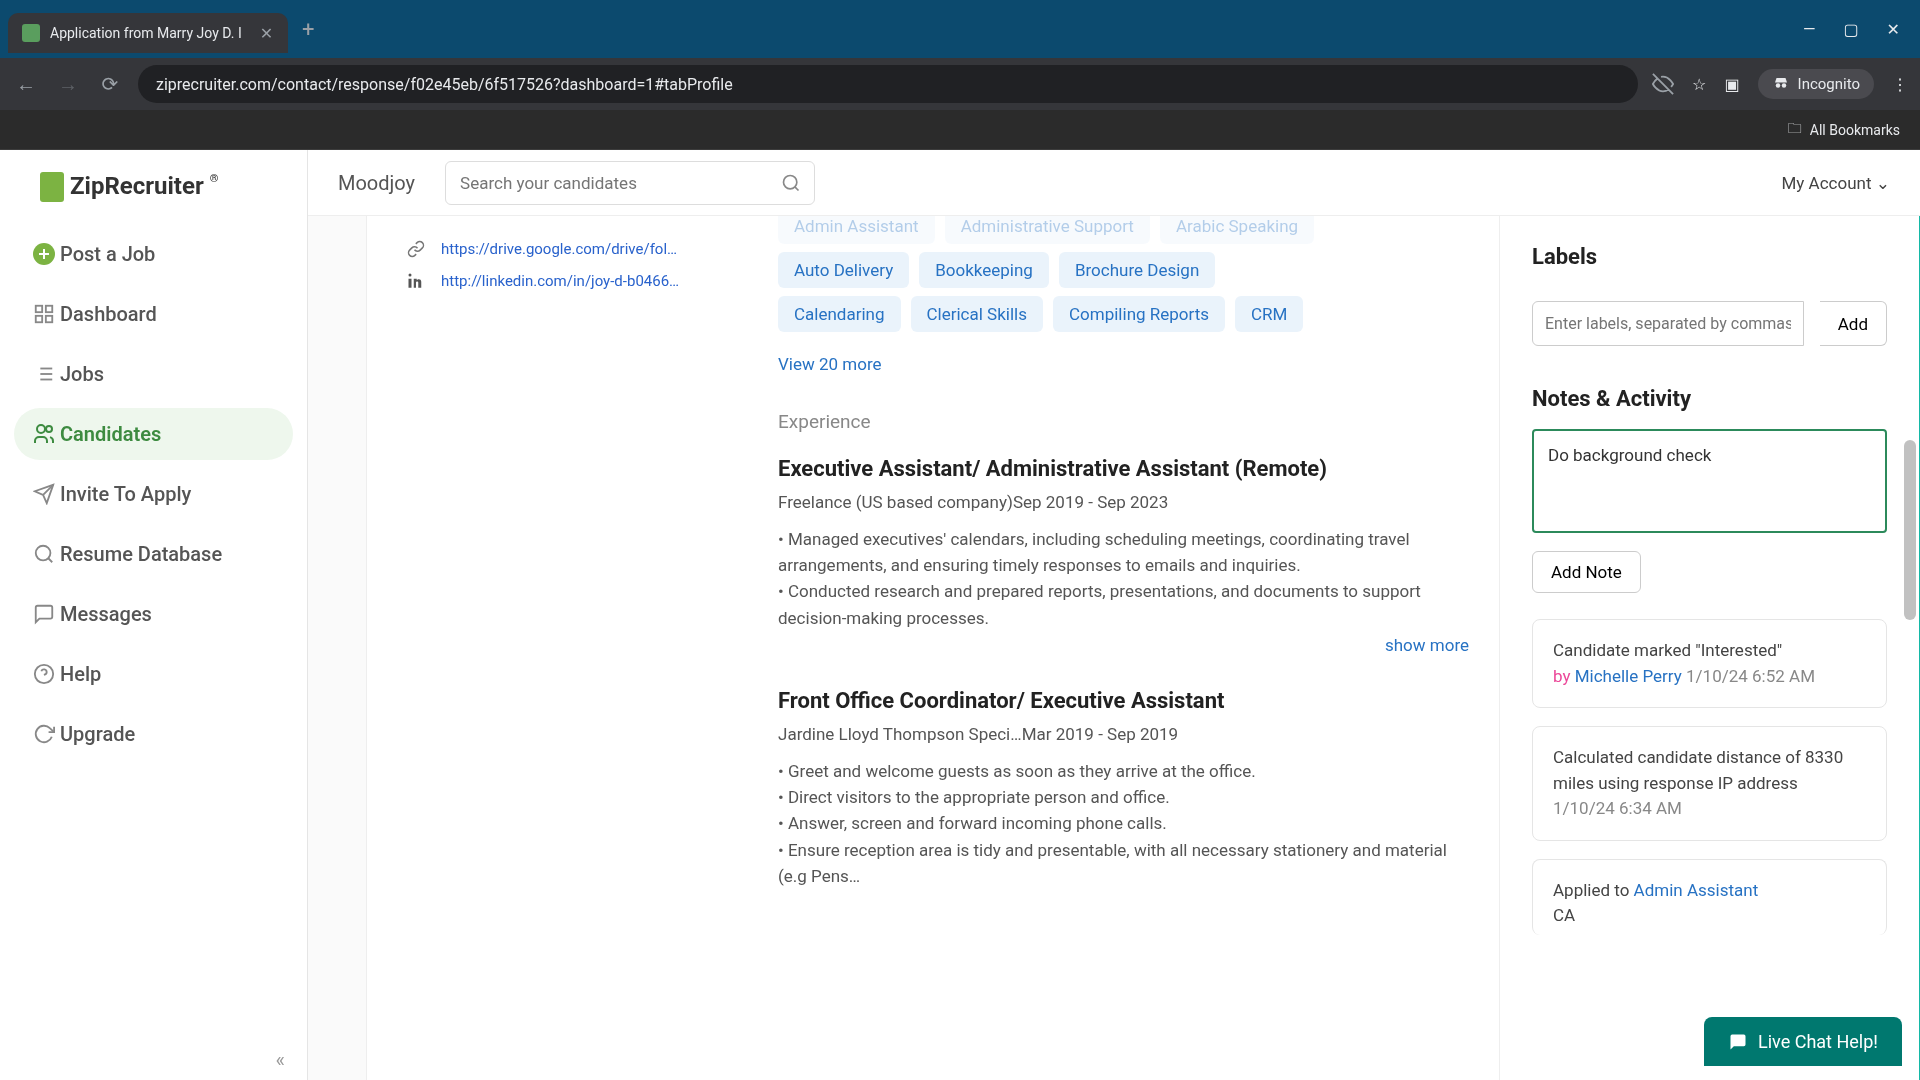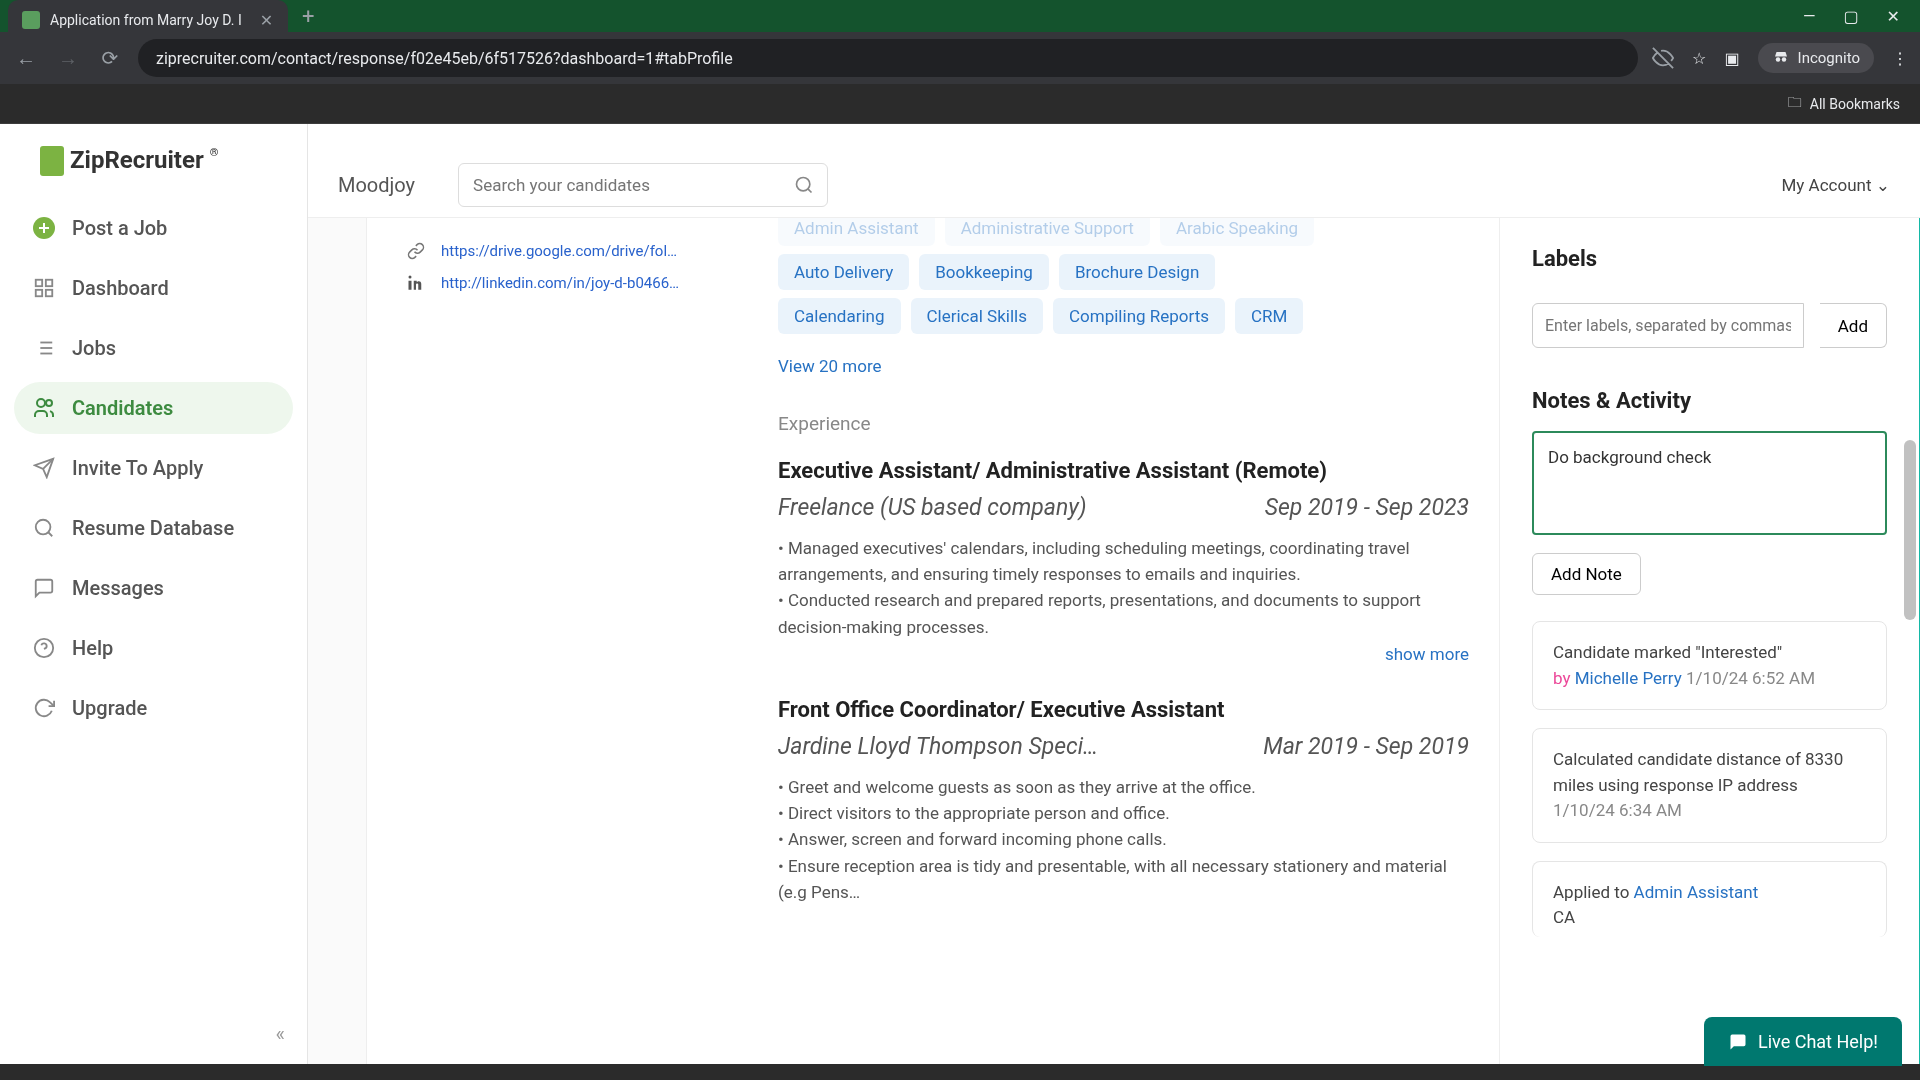--- a/index.html
+++ b/index.html
@@ -1,19 +1,19 @@
 <!DOCTYPE html>
 <html><head>
 <meta charset="utf-8">
 <style>
 * { margin: 0; padding: 0; box-sizing: border-box; font-family: -apple-system, BlinkMacSystemFont, "Segoe UI", Roboto, Arial, sans-serif; }
 body { background: #2b2b2b; width: 1920px; height: 1080px; overflow: hidden; }
 
 
-.browser-top { background: #14532d; height: 32px; display: flex; align-items: center; padding: 0 8px; }
+.browser-top { background: #0c4a6e; height: 58px; display: flex; align-items: center; padding: 0 8px; }
 .tab { background: #35363a; height: 40px; margin-top: 8px; border-radius: 10px 10px 0 0; display: flex; align-items: center; padding: 0 14px; gap: 10px; min-width: 280px; }
 .tab-icon { width: 18px; height: 18px; background: #5a9e5e; border-radius: 3px; }
 .tab-title { color: #e8eaed; font-size: 14px; }
 .tab-close { color: #9aa0a6; font-size: 16px; margin-left: 8px; cursor: pointer; }
 .new-tab { color: #9aa0a6; font-size: 22px; margin-left: 14px; cursor: pointer; }
 .window-controls { margin-left: auto; display: flex; gap: 28px; color: #e8eaed; padding-right: 12px; }
 .window-controls span { cursor: pointer; font-size: 16px; }
 
 .addr-bar { background: #35363a; height: 52px; display: flex; align-items: center; padding: 0 12px; gap: 14px; }
 .nav-btn { color: #9aa0a6; font-size: 20px; cursor: pointer; width: 28px; text-align: center; }
@@ -25,29 +25,29 @@
 .bookmarks-bar { background: #2b2b2b; height: 40px; display: flex; align-items: center; justify-content: flex-end; padding: 0 20px; color: #e8eaed; font-size: 14px; gap: 8px; border-bottom: 1px solid #3c3c3c; }
 
 
 .page { background: #fff; height: calc(1080px - 140px); display: flex; }
 
 
 .zr-sidebar { width: 308px; border-right: 1px solid #e5e5e5; padding: 18px 14px; position: relative; }
 .zr-logo { display: flex; gap: 6px; font-size: 24px; font-weight: 700; color: #333; margin: 4px 0 26px 26px; }
 .zr-logo-icon { width: 24px; height: 30px; background: #7cb342; border-radius: 3px; position: relative; }
 .zr-nav { display: flex; flex-direction: column; gap: 8px; }
-.zr-nav-item { display: flex; align-items: center; gap: 16px; padding: 14px 18px; border-radius: 28px; font-size: 20px; color: #555; font-weight: 500; cursor: pointer; }
+.zr-nav-item { display: flex; align-items: center; gap: 4px; padding: 14px 18px; border-radius: 28px; font-size: 20px; color: #555; font-weight: 500; cursor: pointer; }
 .zr-nav-item.active { background: #eef7ed; color: #3d8b40; font-weight: 600; }
 .zr-nav-item .icon { width: 24px; height: 24px; display: flex; align-items: center; justify-content: center; color: #888; }
 .zr-nav-item.active .icon { color: #3d8b40; }
 .collapse-btn { position: absolute; bottom: 18px; right: 22px; color: #999; font-size: 20px; cursor: pointer; }
 
 
 .zr-main { flex: 1; display: flex; flex-direction: column; }
-.zr-header { height: 66px; display: flex; align-items: center; padding: 0 30px; gap: 43px; border-bottom: 1px solid #eee; margin-top: 28px; }
+.zr-header { height: 66px; display: flex; align-items: center; padding: 0 30px; gap: 30px; border-bottom: 1px solid #eee; }
 .zr-org { font-size: 20px; color: #555; }
 .zr-search { flex: 0 0 370px; position: relative; }
 .zr-search input { width: 100%; height: 44px; border: 1px solid #ddd; border-radius: 6px; padding: 0 44px 0 14px; font-size: 17px; }
 .zr-search .search-icon { position: absolute; right: 14px; top: 12px; color: #888; font-size: 18px; }
 .zr-account { margin-left: auto; font-size: 17px; color: #444; cursor: pointer; }
 
 .zr-body { flex: 1; display: flex; padding: 0 0 0 58px; gap: 0; background: #fafafa; overflow: hidden; }
 
 .profile-left { width: 380px; padding: 24px 20px 0 40px; background: #fff; border-left: 1px solid #eee; }
 .profile-link { display: flex; align-items: center; gap: 14px; margin-bottom: 14px; font-size: 15px; }
@@ -56,21 +56,21 @@
 
 .profile-center { flex: 1; background: #fff; padding: 0 30px 0 32px; overflow-y: auto; border-right: 1px solid #eee; }
 .skill-tags { display: flex; flex-wrap: wrap; gap: 10px; margin-bottom: 8px; }
 .tag { background: #eaf3fb; color: #2772c3; padding: 8px 16px; border-radius: 6px; font-size: 17px; cursor: pointer; }
 .tag.faded { opacity: 0.35; }
 .view-more { color: #2772c3; font-size: 17px; margin: 14px 0 36px; cursor: pointer; display: inline-block; }
 
 .section-title { color: #888; font-size: 19px; margin-bottom: 22px; }
 .exp-item { margin-bottom: 32px; }
 .exp-title { font-size: 22px; font-weight: 700; color: #222; margin-bottom: 8px; line-height: 1.3; }
-.exp-meta { display: flex; justify-content: space-between; font-size: 23px; color: #555; margin-bottom: 14px; font-style: italic; }
+.exp-meta { display: flex; font-size: 17px; color: #555; margin-bottom: 14px; }
 .exp-body { font-size: 17px; color: #555; line-height: 1.55; }
 .show-more { color: #2772c3; text-align: right; font-size: 17px; cursor: pointer; margin-top: 4px; }
 
 .profile-right { width: 420px; padding: 28px 32px 0; background: #fff; border-right: 1px solid #14b8a6; }
 .panel-title { font-size: 22px; font-weight: 700; color: #222; margin-bottom: 18px; }
 .label-row { display: flex; gap: 16px; margin-bottom: 40px; margin-top: 32px; }
 .label-row input { flex: 1; border: 1px solid #ccc; border-radius: 6px 0 0 6px; padding: 12px; font-size: 16px; }
 .label-row button { border: 1px solid #ccc; border-left: none; background: #fff; padding: 0 18px; border-radius: 0 6px 6px 0; font-size: 17px; cursor: pointer; }
 
 .note-box { border: 2px solid #2c8a5b; border-radius: 4px; padding: 14px; min-height: 104px; font-size: 17px; color: #333; margin-bottom: 14px; position: relative; resize: none; width: 100%; font-family: inherit; }

